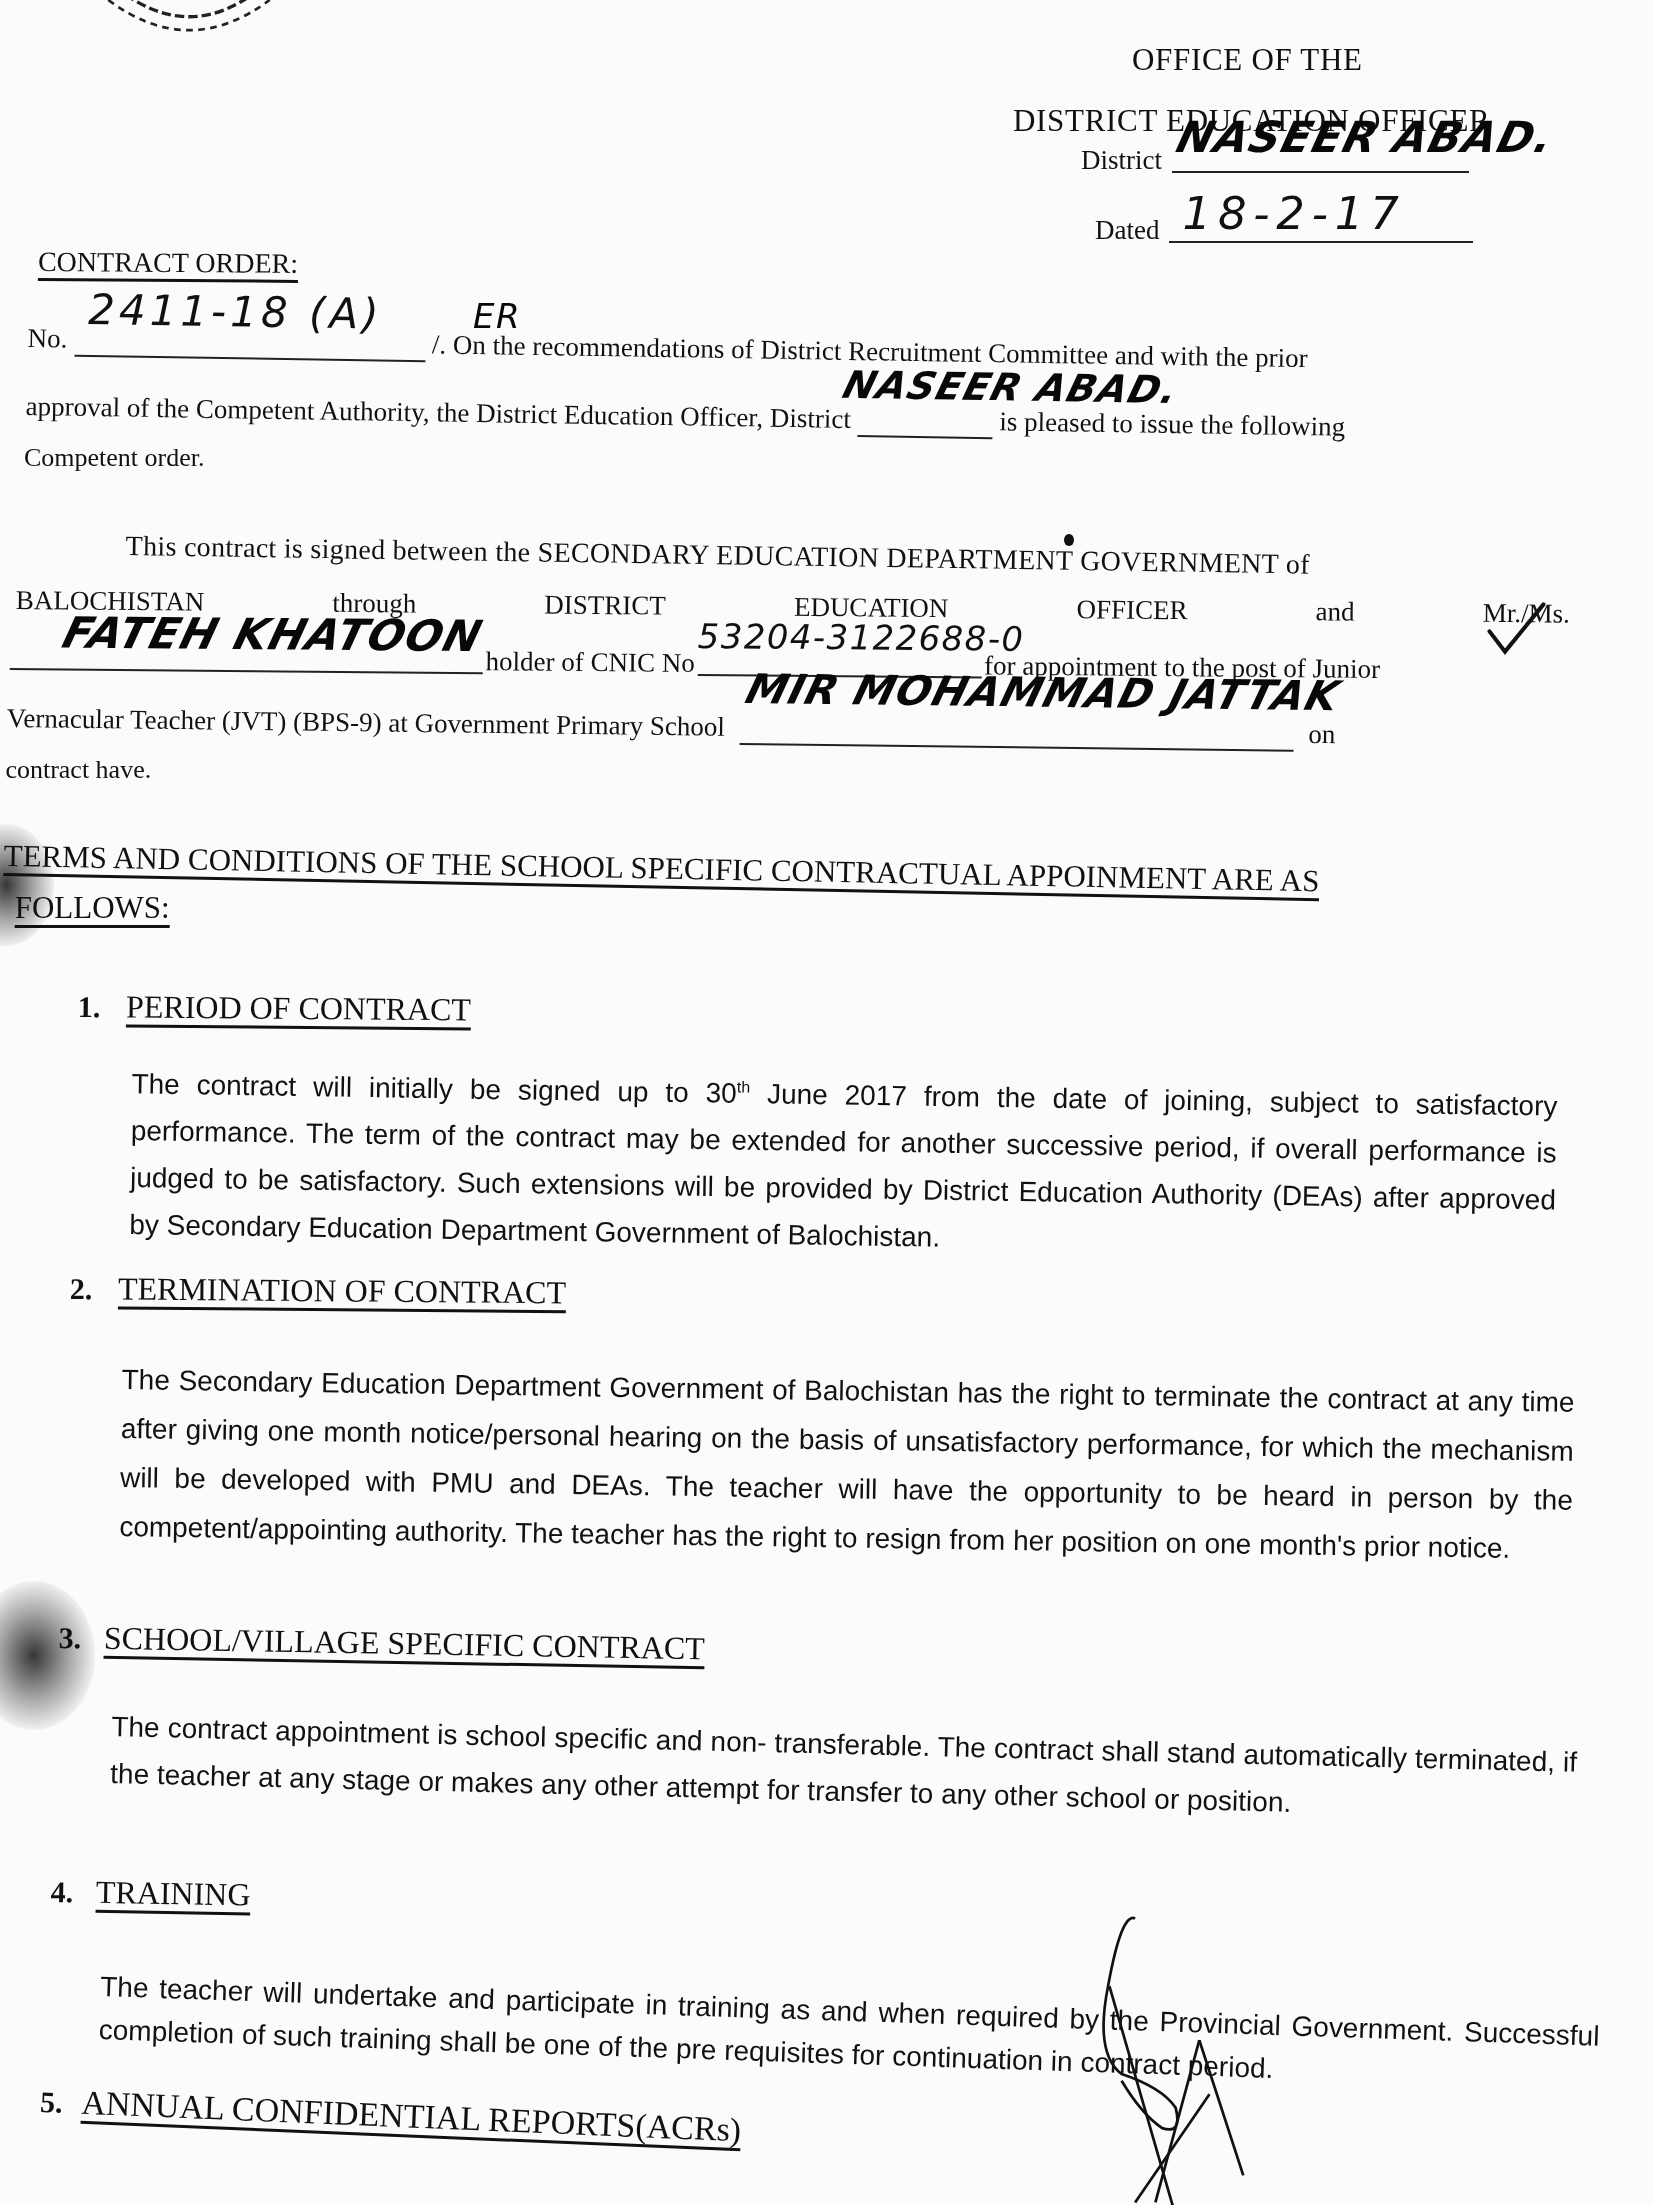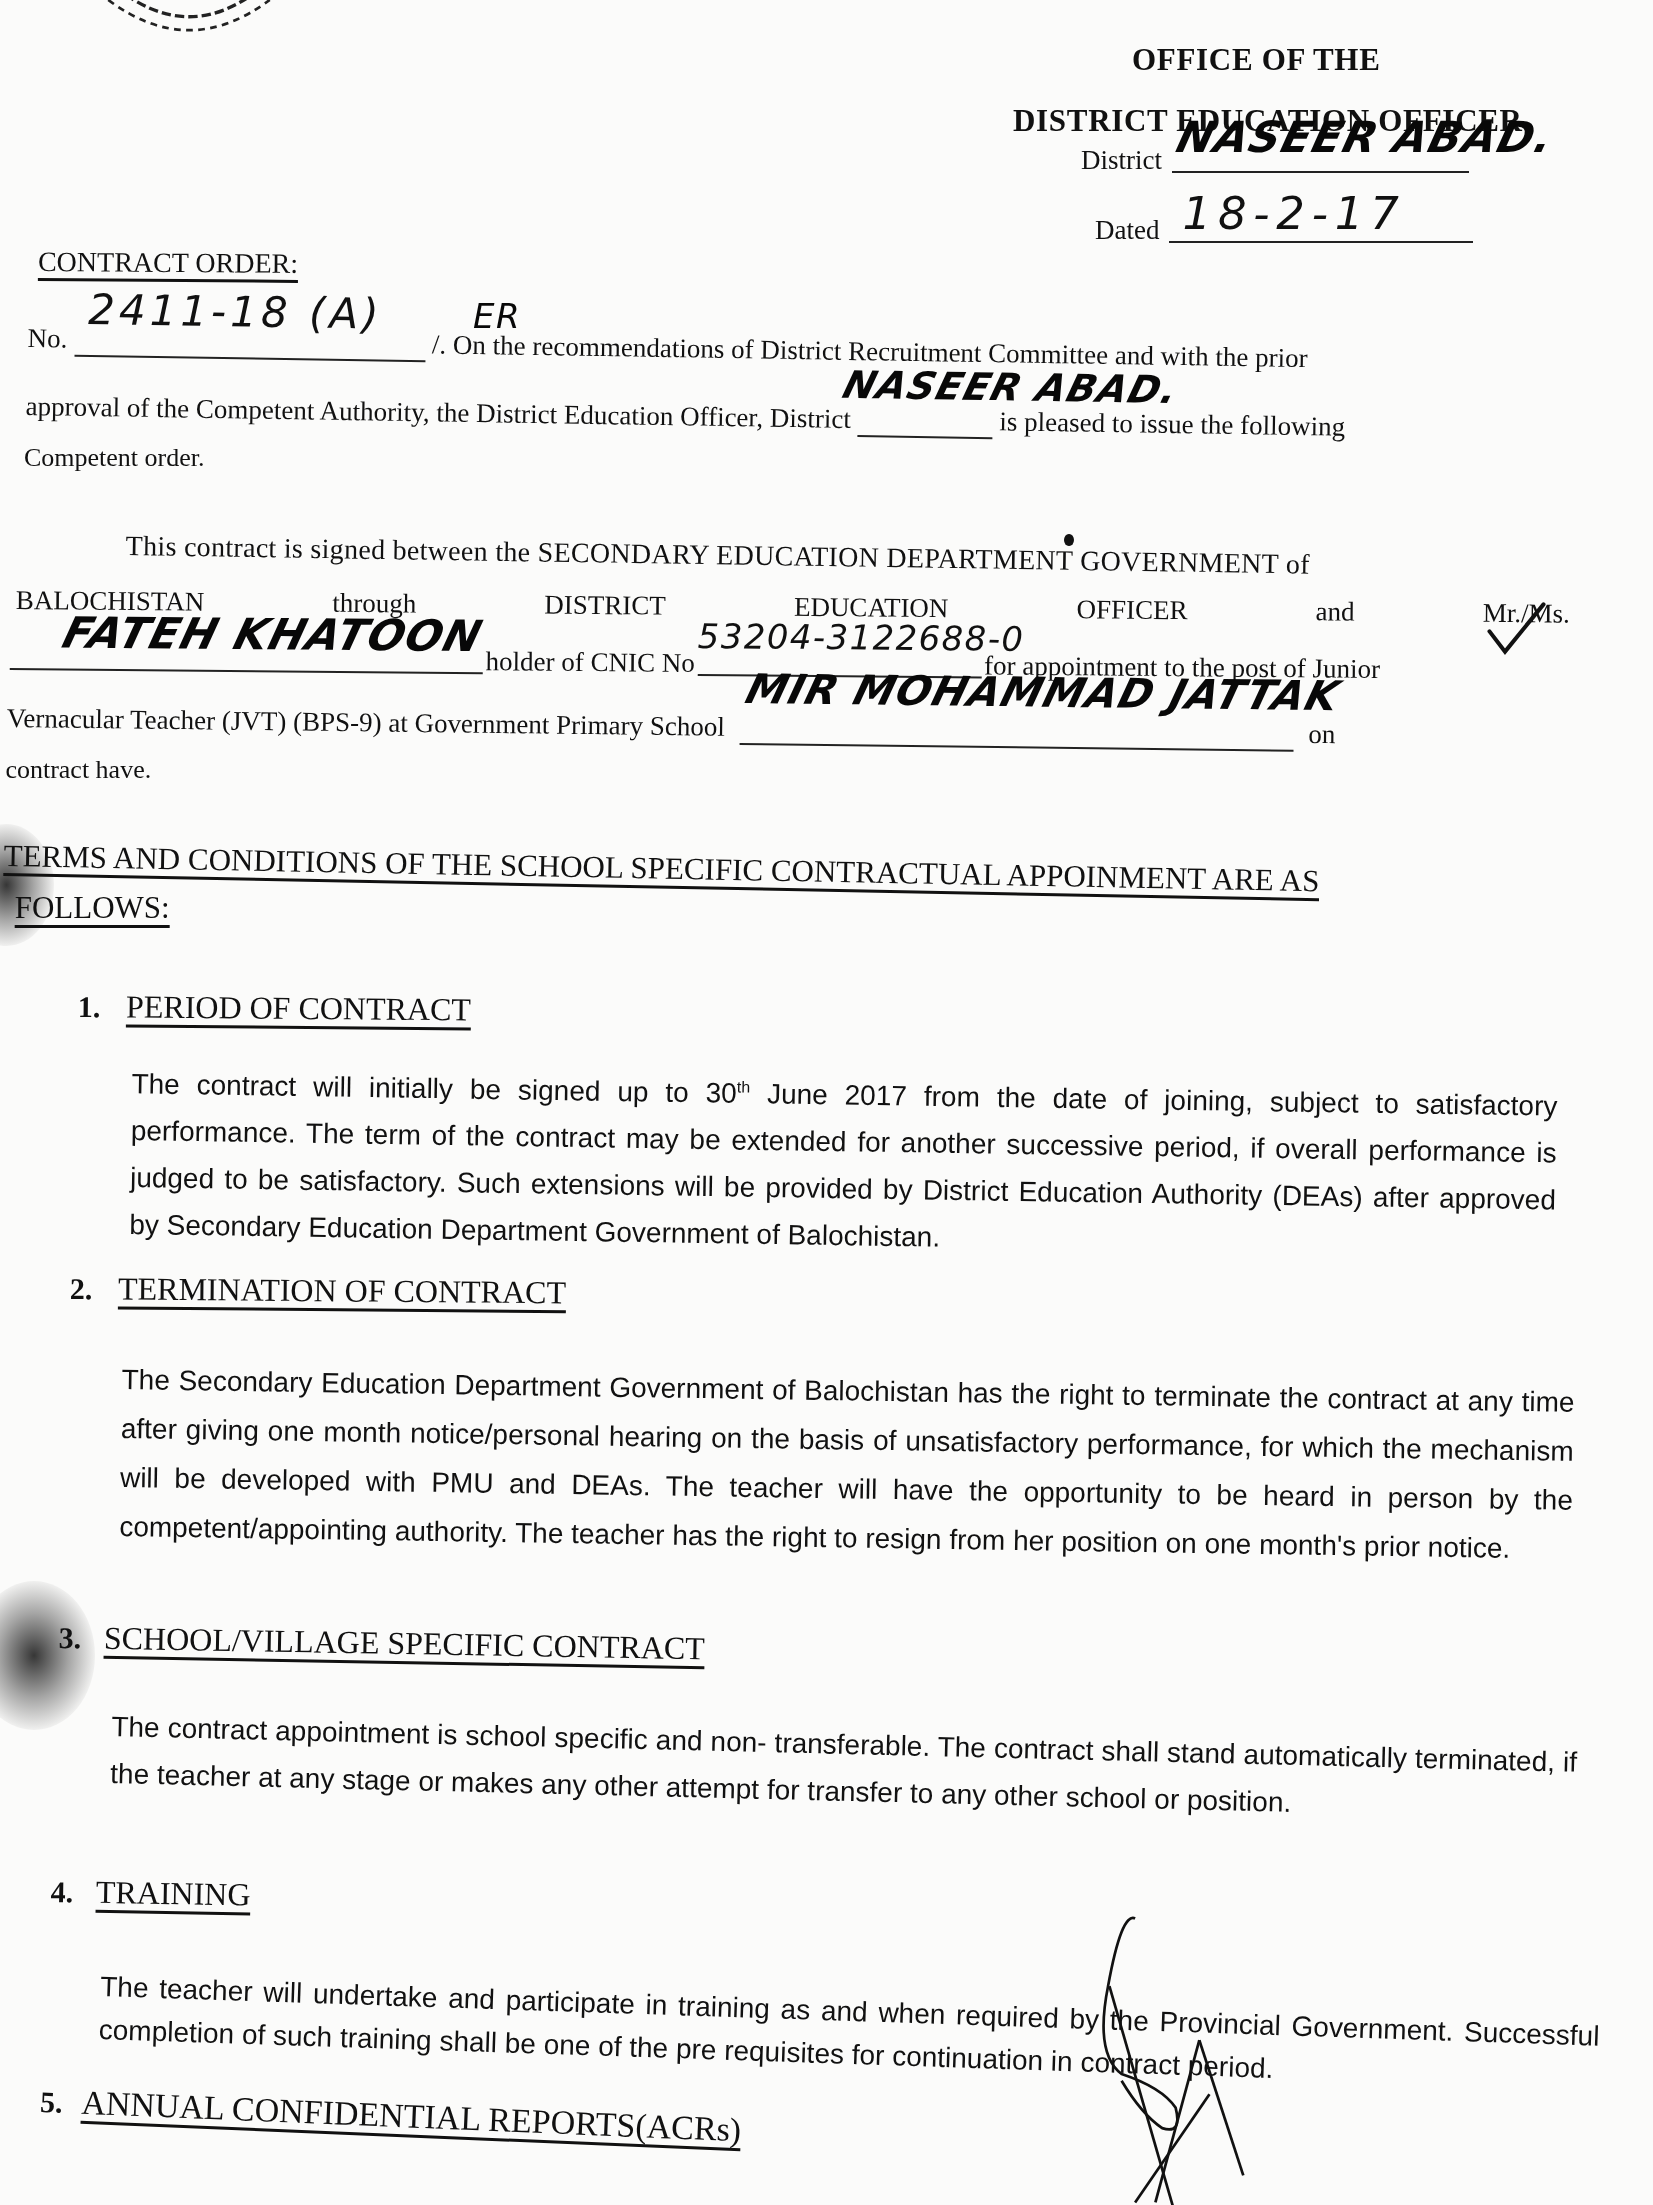--- a/index.html
+++ b/index.html
@@ -11,21 +11,21 @@
   }
   .page { position: absolute; inset: 0; }
   .serif { font-family: "Liberation Serif", "DejaVu Serif", serif; }
   .sans  { font-family: "Liberation Sans", "DejaVu Sans", sans-serif; }
   .hand  { font-family: "DejaVu Sans", sans-serif; font-style: italic; font-weight: bold; letter-spacing: 1.4px; color: #080808; }
   .abs { position: absolute; white-space: nowrap; }
 
   
   .emblem { position: absolute; left: 101px; top: -27px; width: 176px; height: 74px; }
 
-  .office-title { font-size: 31px; letter-spacing: 0.7px; font-weight: bold; }
+  .office-title { font-size: 31px; letter-spacing: 0.7px; }
   .field-line { display: inline-block; border-bottom: 2px solid #222; vertical-align: baseline; }
   .label-sm { font-size: 27px; }
   .hw-big { font-size: 43px; }
 
   .heading-u { text-decoration: underline; text-decoration-thickness: 2.7px; text-underline-offset: 6.8px; }
   .para-sans {
     position: absolute; font-size: 28px; line-height: 47px; text-align: justify;
     white-space: normal; color: #111;
   }
   .sec-num { font-size: 30px; font-weight: bold; }

